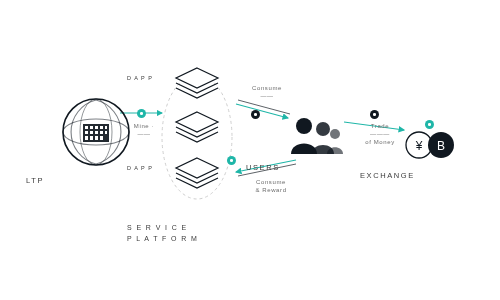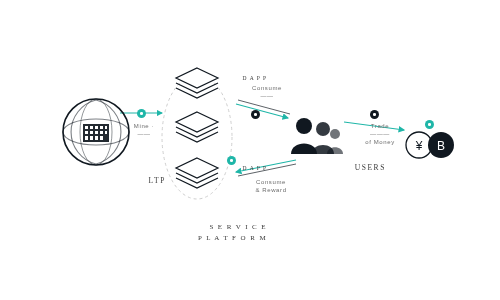--- a/index.html
+++ b/index.html
@@ -14,27 +14,27 @@
     background: #ffffff;
     overflow: hidden;
     font-family: "Liberation Sans", sans-serif;
   }
   .node {
     position: absolute;
   }
   .node-label {
     position: absolute;
     width: 140px;
-    text-align: right;
+    text-align: left;
     left: 50%;
     transform: translateX(-50%);
     font-size: 7.5px;
     letter-spacing: 1.6px;
     color: #3a3a3a;
-    font-family: Liberation Serif, serif;
+    font-family: Liberation Sans, sans-serif;
     line-height: 11px;
     white-space: pre-line;
   }
   .edge-label {
     position: absolute;
     font-size: 6px;
     letter-spacing: 0.6px;
     color: #6d6d6d;
     font-family: "Liberation Sans", sans-serif;
     white-space: pre-line;
@@ -156,20 +156,21 @@
     <div class="node-label" style="top:50px;">USERS</div>
   </div>
 
   <div class="node" style="left:404px; top:128px; width:52px; height:34px;">
     <svg width="52" height="34" viewBox="0 0 52 34">
       <circle cx="15" cy="17" r="13" fill="none" stroke="#101820" stroke-width="1.3"></circle>
       <text x="15" y="22" text-anchor="middle" font-family="Liberation Sans, sans-serif" font-size="12" fill="#101820">¥</text>
       <circle cx="37" cy="17" r="13" fill="#101820"></circle>
       <text x="37" y="22" text-anchor="middle" font-family="Liberation Sans, sans-serif" font-size="12" fill="#ffffff">B</text>
     </svg>
+    <div class="node-label" style="top:42px;">EXCHANGE</div>
   </div>
 
   <div class="edge-label" style="left:124px; top:122px; width:40px; text-align:center;">Mine  ·
 ——</div>
 
   <div class="edge-label" style="left:245px; top:84px; width:44px; text-align:center;">Consume
 ——</div>
 
   <div class="edge-label" style="left:246px; top:178px; width:50px; text-align:center;">Consume
 &amp; Reward</div>

